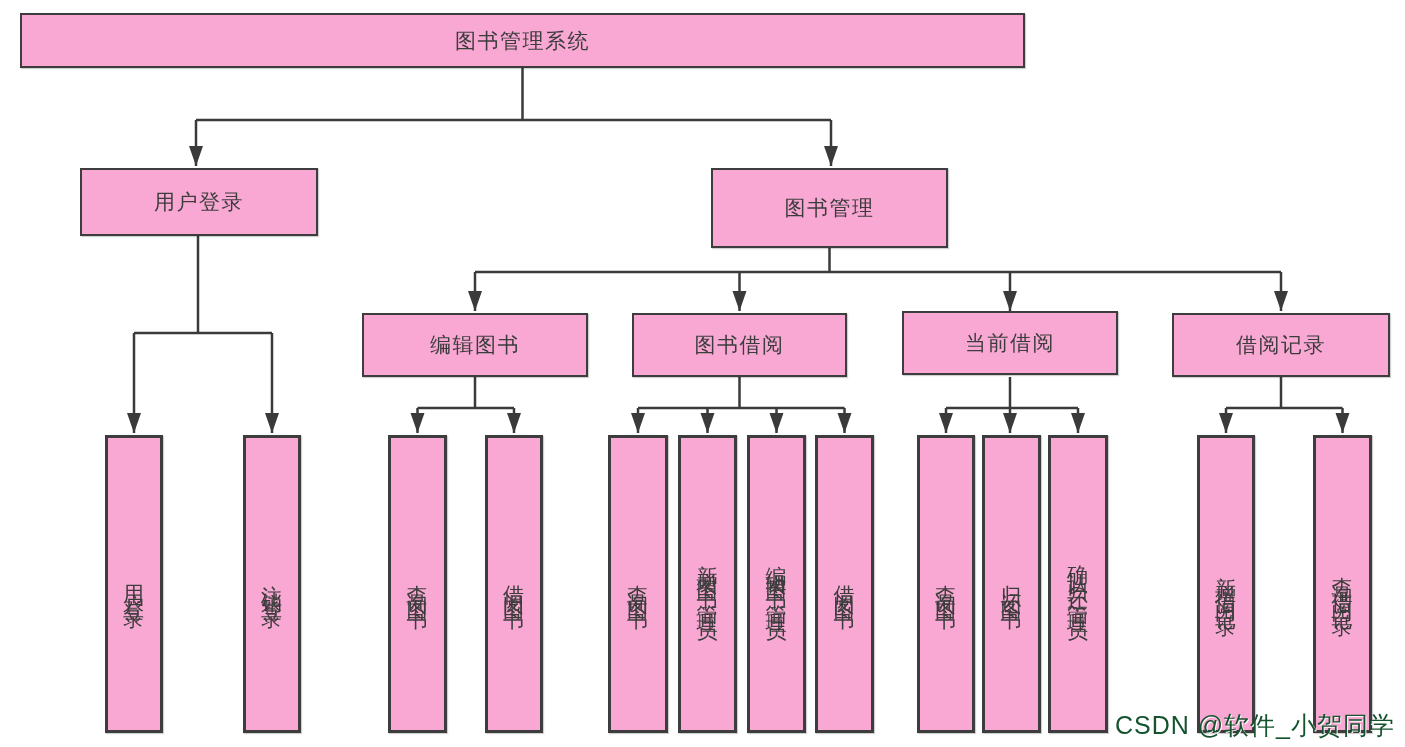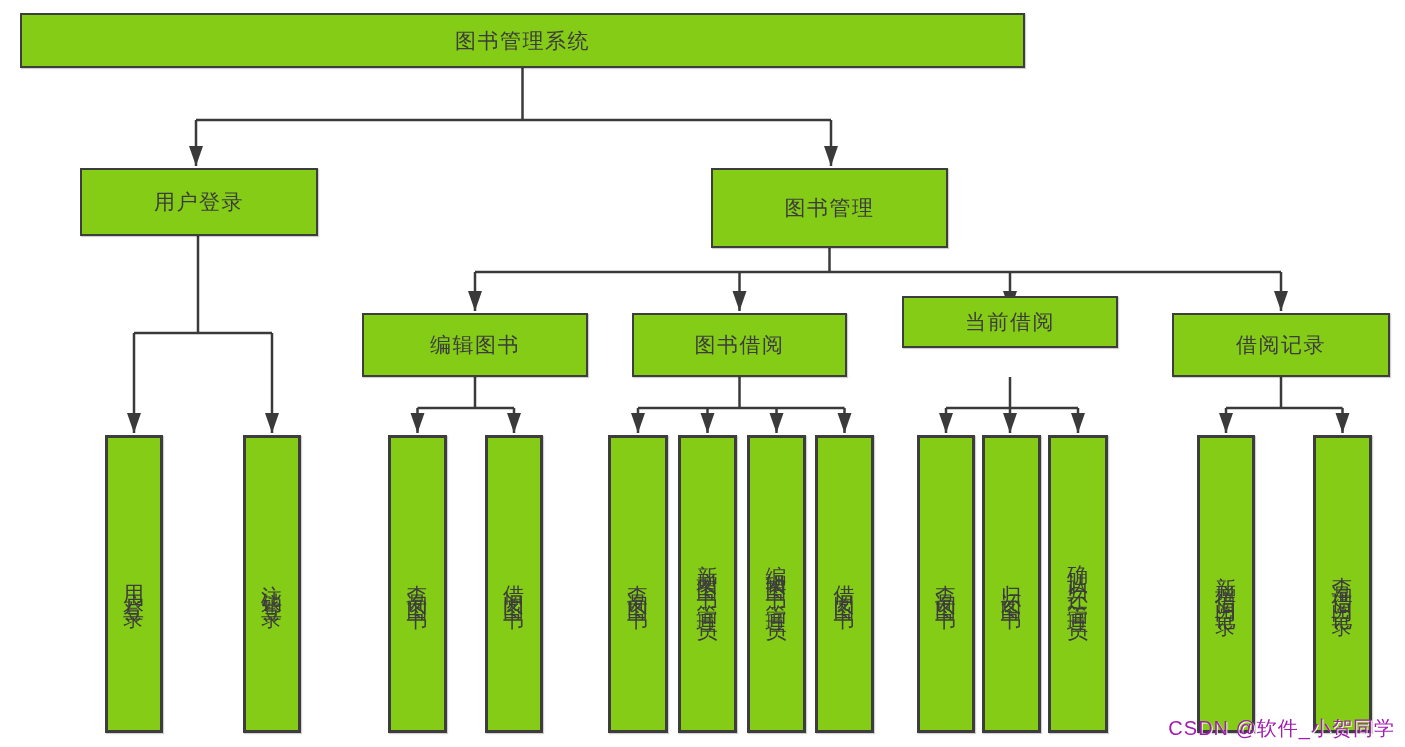--- a/index.html
+++ b/index.html
@@ -3,34 +3,34 @@
 <meta charset="utf-8">
 <style>
   html,body { margin:0; padding:0; background:#ffffff; }
   .canvas {
     position:relative; width:1405px; height:747px; background:#ffffff;
     font-family:"Liberation Sans","DejaVu Sans",sans-serif; overflow:hidden;
     color:#3c3c3c;
   }
   svg.connectors { position:absolute; left:0; top:0; width:1405px; height:747px; }
   .node {
-    position:absolute; box-sizing:border-box; background:#84cc16;
+    position:absolute; box-sizing:border-box; background:#f9a8d4;
     border:2.5px solid #3d3d3d;
     display:flex; align-items:center; justify-content:center;
     font-size:21px; letter-spacing:1.5px; color:#3c3c3c;
     box-shadow:1px 1px 1px rgba(0,0,0,0.18);
   }
   .leaf {
     border-width:3px;
     writing-mode:vertical-rl; text-orientation:mixed;
     letter-spacing:8px; font-size:21px; line-height:1;
   }
   .watermark {
     position:absolute; right:10px; bottom:5px;
-    font-size:20px; color:#a21caf; letter-spacing:1px;
+    font-size:25px; color:#14532d; letter-spacing:1px;
     text-shadow:1px 1px 0 rgba(255,255,255,0.9);
     white-space:nowrap;
   }
 </style>
 </head>
 <body>
 
 <div class="canvas">
 
   <svg class="connectors" viewBox="0 0 1405 747" xmlns="http://www.w3.org/2000/svg">
@@ -83,21 +83,21 @@
     </g>
   </svg>
 
   <div class="node" style="left:20px; top:13px; width:1005px; height:55px;">图书管理系统</div>
 
   <div class="node" style="left:80px; top:168px; width:238px; height:68px;">用户登录</div>
   <div class="node" style="left:711px; top:168px; width:237px; height:80px;">图书管理</div>
 
   <div class="node" style="left:362px; top:313px; width:226px; height:64px;">编辑图书</div>
   <div class="node" style="left:632px; top:313px; width:215px; height:64px;">图书借阅</div>
-  <div class="node" style="left:902px; top:296px; width:216px; height:52px;">当前借阅</div>
+  <div class="node" style="left:902px; top:311px; width:216px; height:64px;">当前借阅</div>
   <div class="node" style="left:1172px; top:313px; width:218px; height:64px;">借阅记录</div>
 
   <div class="node leaf" style="left:105px; top:435px; width:58px; height:298px;">用户登录</div>
   <div class="node leaf" style="left:243px; top:435px; width:58px; height:298px;">注销登录</div>
 
   <div class="node leaf" style="left:388px; top:435px; width:59px; height:298px;">查询图书</div>
   <div class="node leaf" style="left:485px; top:435px; width:58px; height:298px;">借阅图书</div>
 
   <div class="node leaf" style="left:608px; top:435px; width:60px; height:298px;">查询图书</div>
   <div class="node leaf" style="left:678px; top:435px; width:59px; height:298px;">新增图书（管理员）</div>

